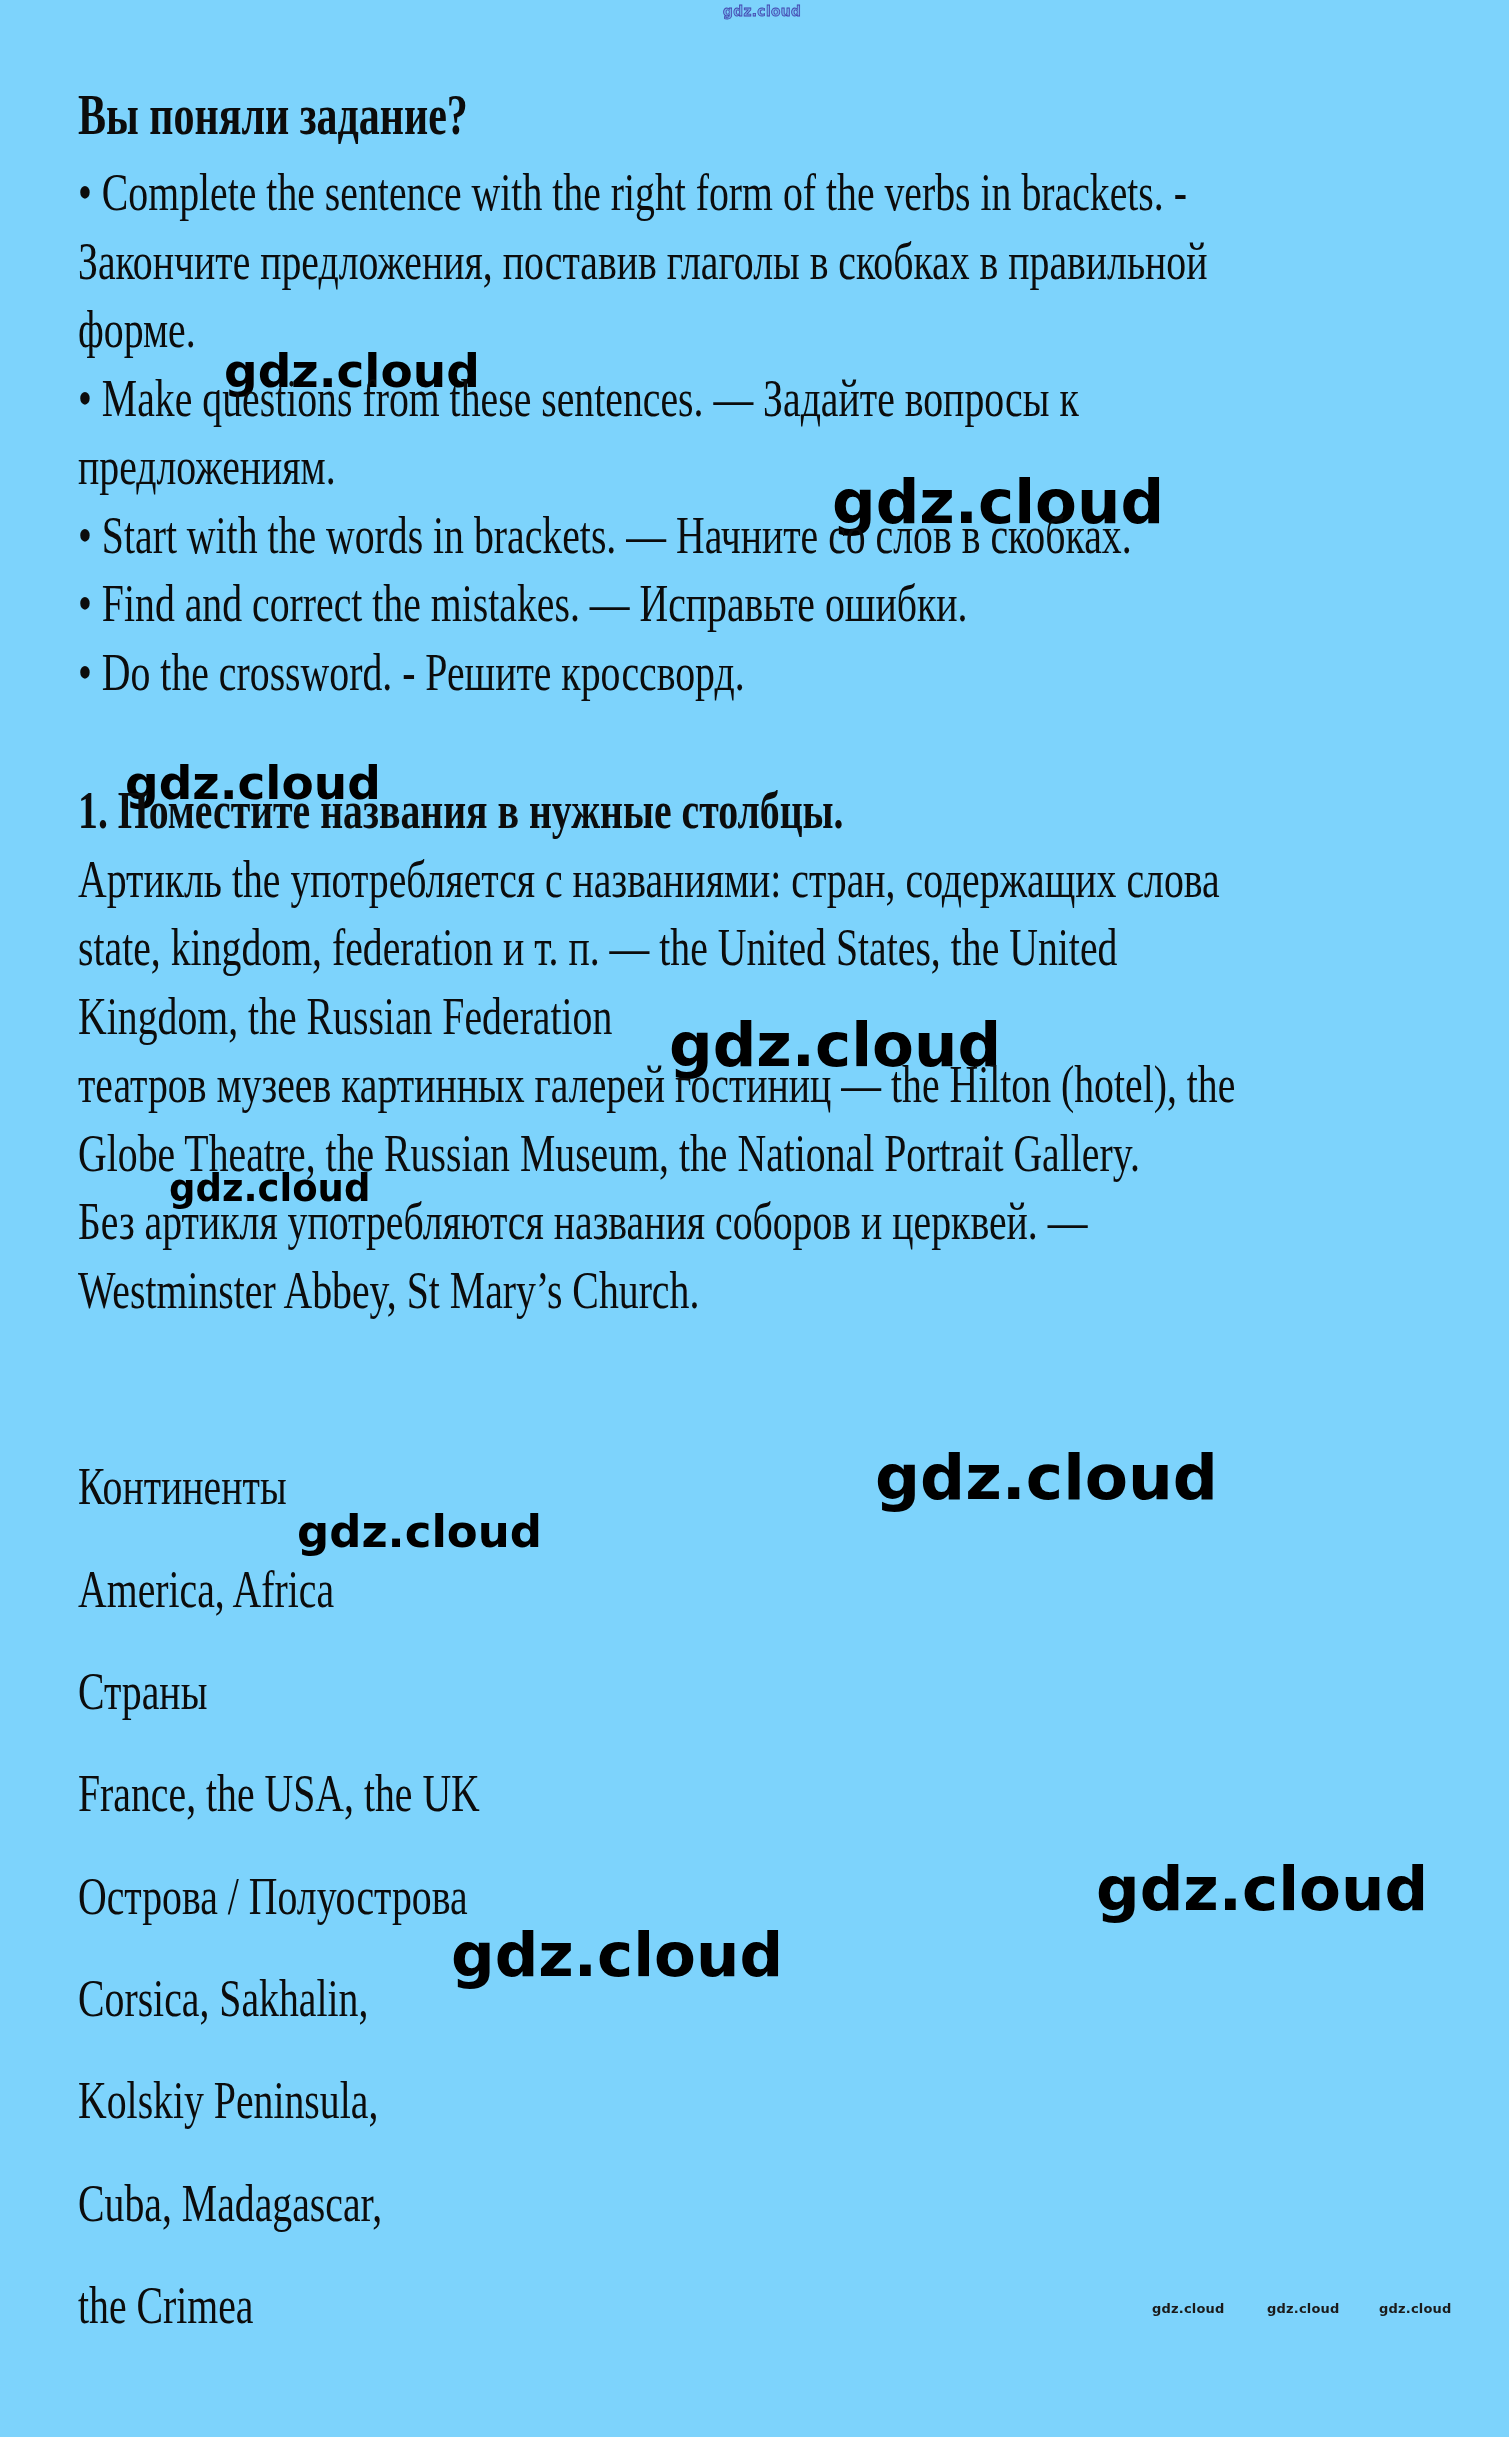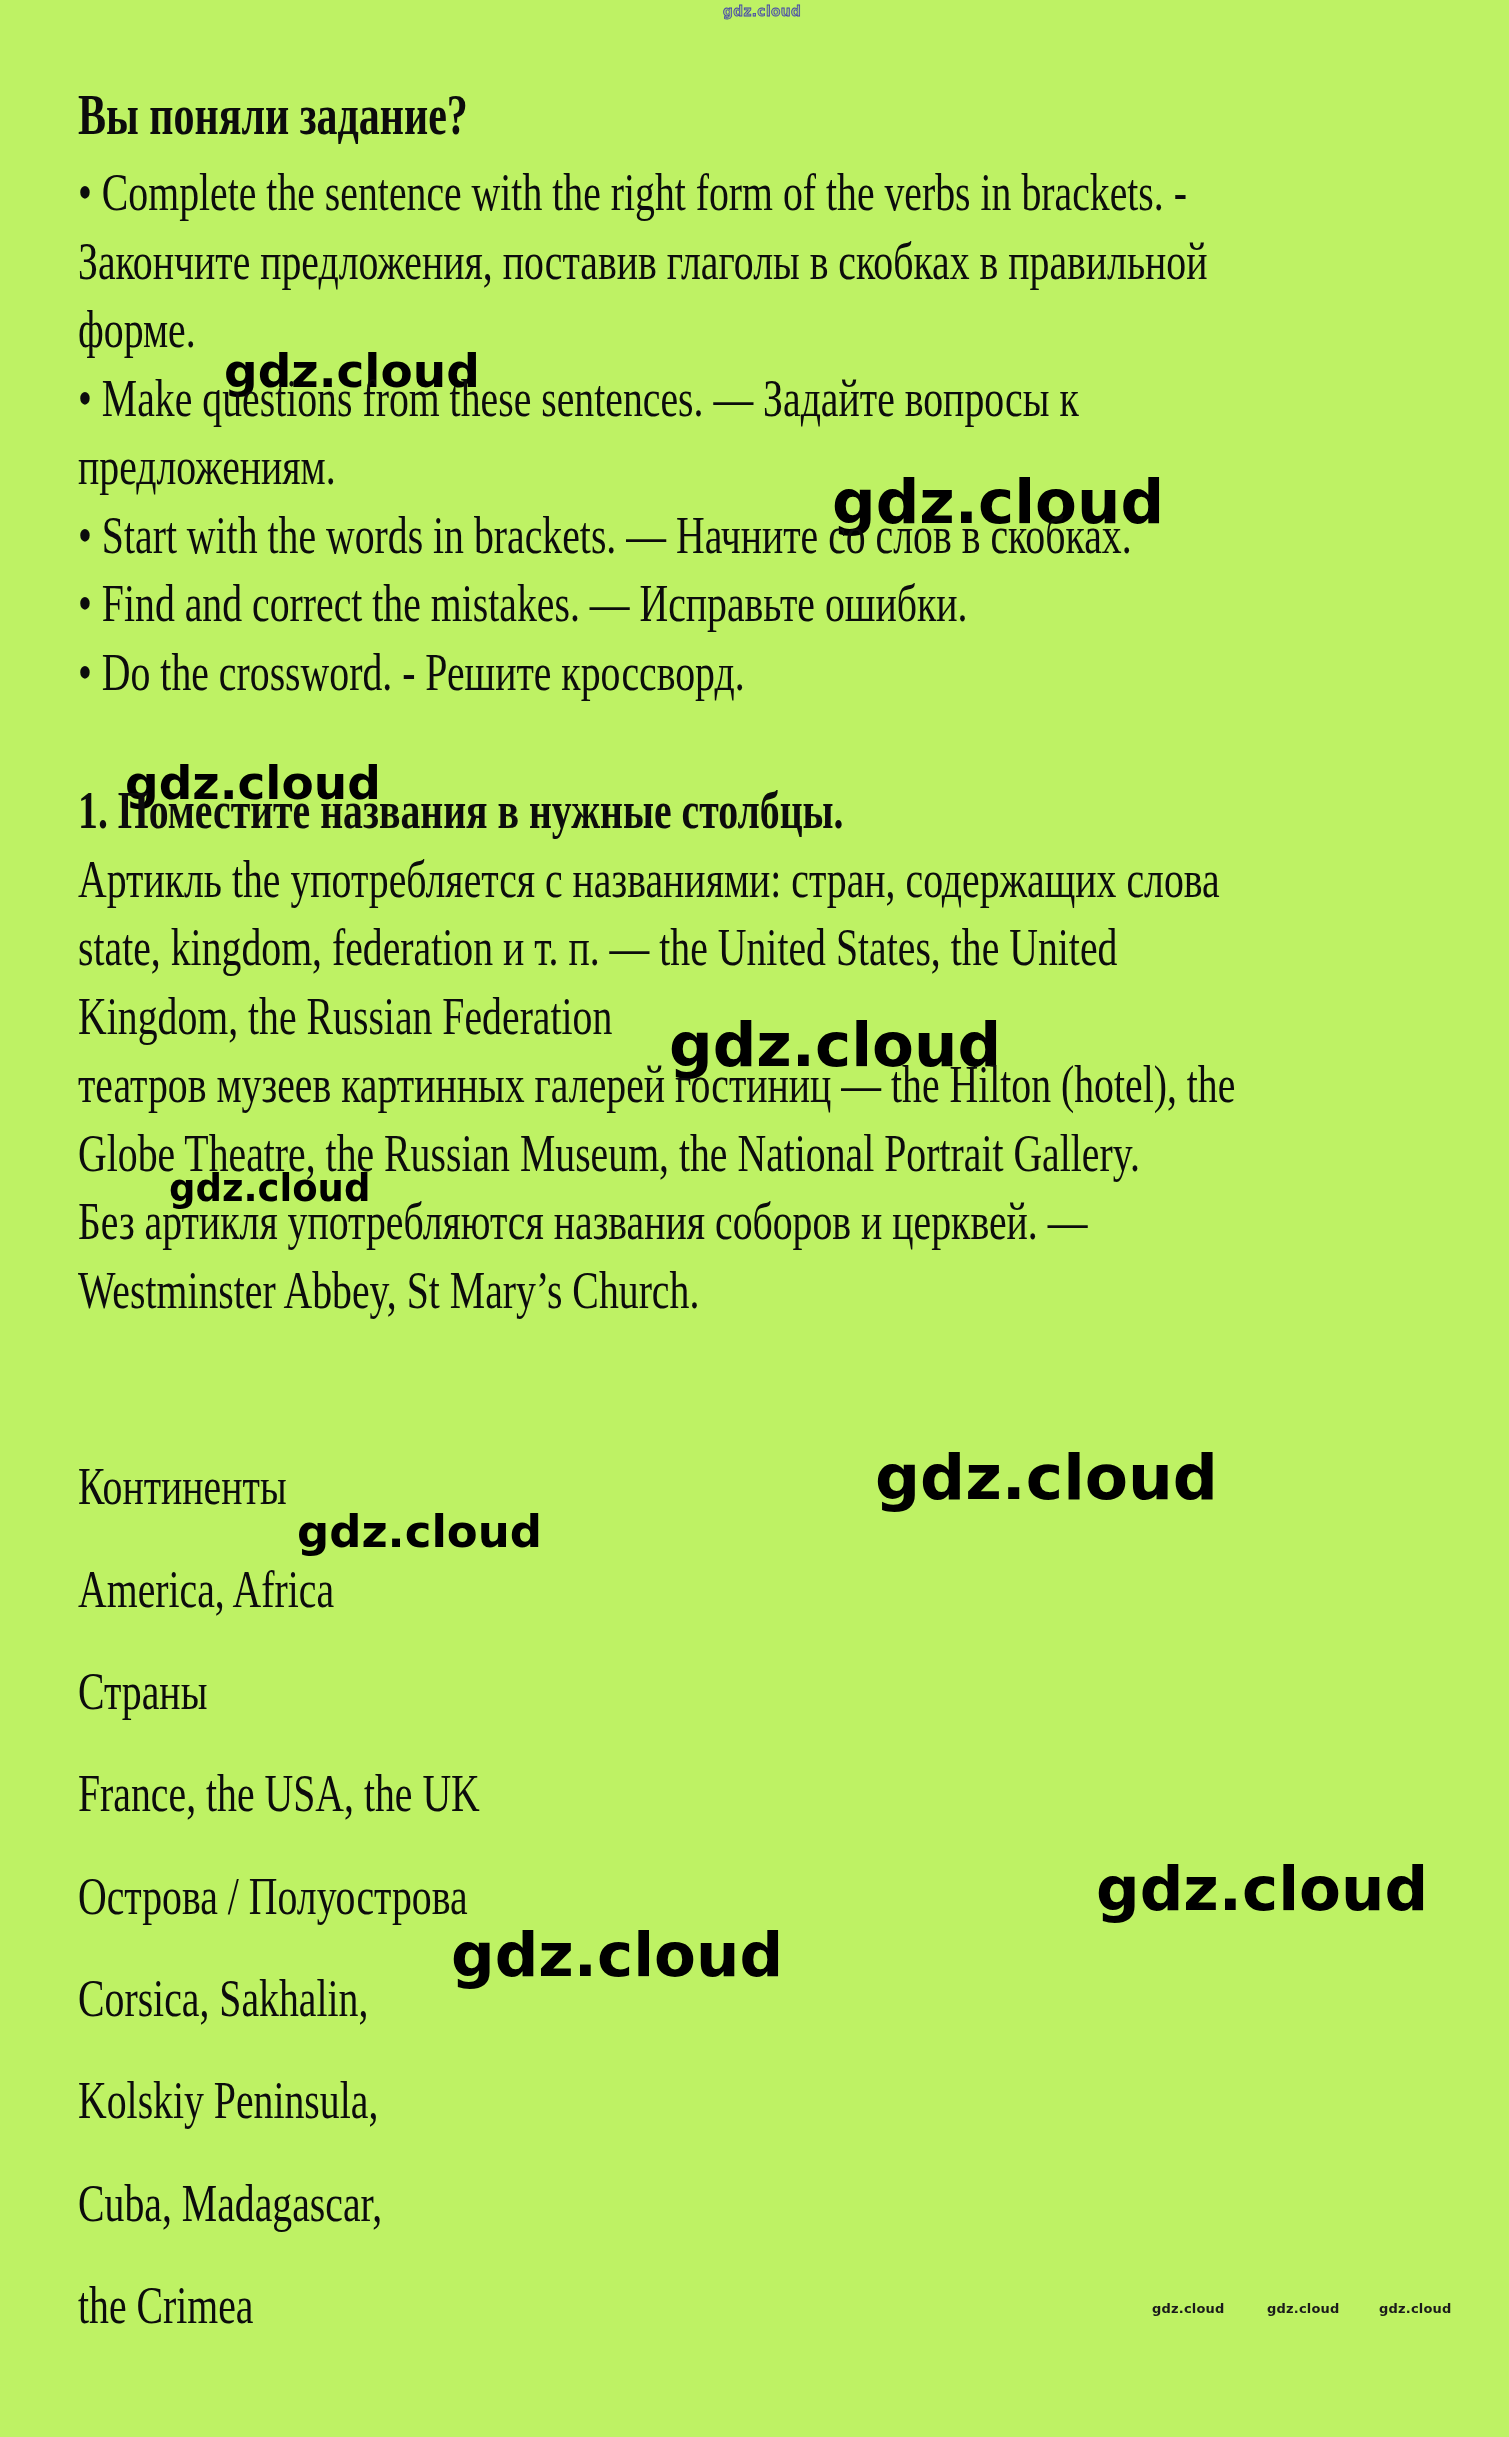--- a/index.html
+++ b/index.html
@@ -1,20 +1,20 @@
 <!DOCTYPE html>
 <html style="font-size:13px"><head>
 <meta charset="utf-8">
 <style>
   html, body { margin: 0; padding: 0; background: #ffffff; }
   .page {
     position: relative;
     width: 1509px;
     height: 2438px;
-    background: #bef264;
+    background: #7dd3fc;
     overflow: hidden;
     font-family: "Liberation Serif", "DejaVu Serif", serif;
   }
   
   .ln {
     position: absolute;
     left: 78px;
     font-size: 53px;
     line-height: 53px;
     color: #0c0c0c;

